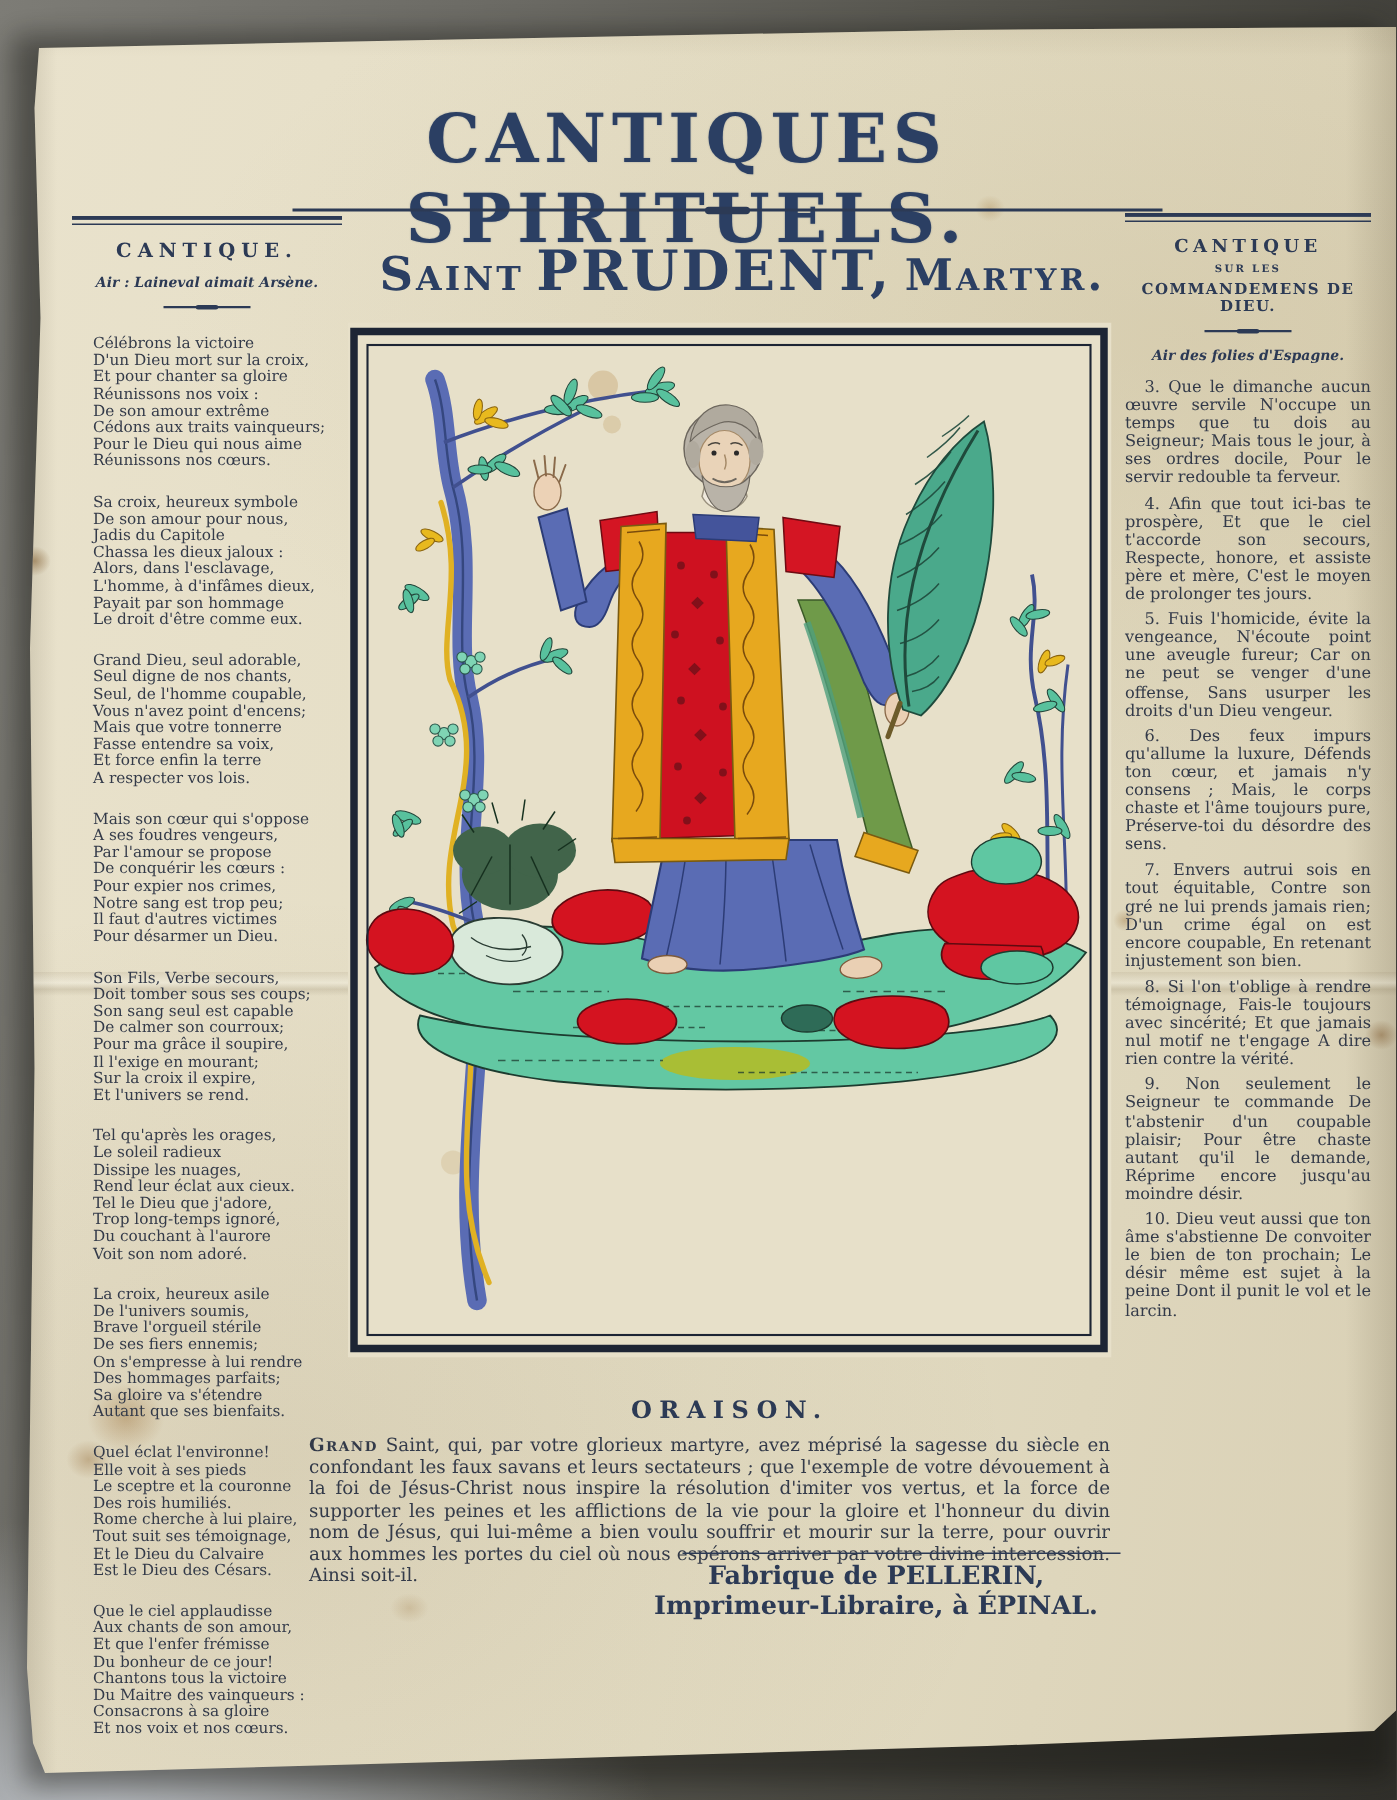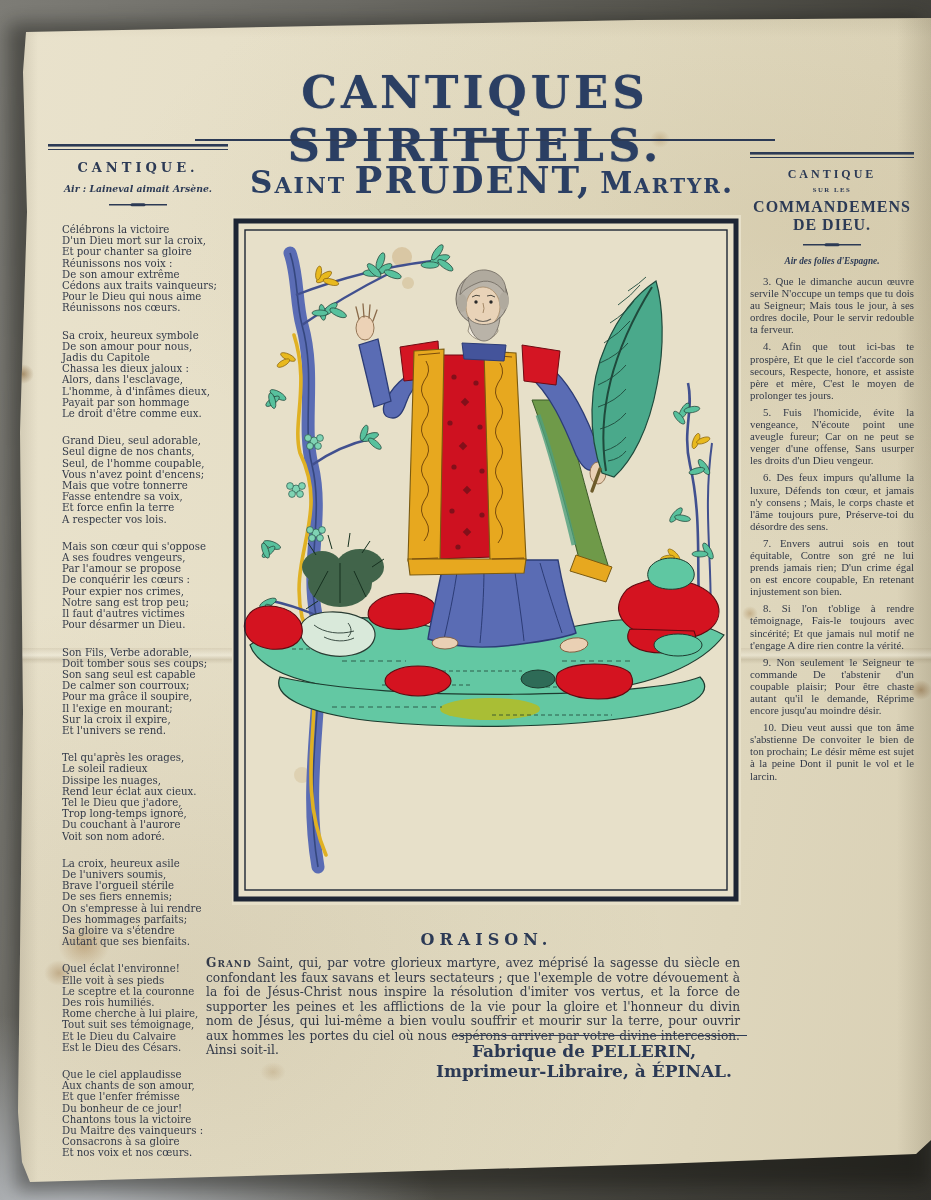--- a/index.html
+++ b/index.html
@@ -18,50 +18,50 @@
     clip-path:polygon(8px 20px,300px 14px,620px 8px,913px 6px,913px 1128px,898px 1142px,640px 1152px,300px 1162px,12px 1170px,4px 1150px,0px 1100px,5px 700px,2px 420px,9px 200px,5px 60px);
     color:#3a4150;}
   .paper::before{content:"";position:absolute;inset:0;pointer-events:none;
     background:linear-gradient(to right,rgba(90,80,60,.16),transparent 20px),
                linear-gradient(to left,rgba(88,78,52,.20),transparent 34px),
                linear-gradient(to bottom,rgba(120,105,75,.12),transparent 26px);}
   .crease{position:absolute;left:0;top:636px;width:100%;height:16px;pointer-events:none;
     background:linear-gradient(to bottom,rgba(120,100,70,.10),rgba(255,255,248,.28) 45%,rgba(108,92,62,.15) 72%,transparent);}
   .stain{position:absolute;border-radius:50%;pointer-events:none;}
 
-  .masthead{position:absolute;left:107px;top:54px;width:700px;text-align:center;
+  .masthead{position:absolute;left:90px;top:54px;width:700px;text-align:center;
     font-size:45px;font-weight:bold;letter-spacing:4px;color:#2b3f63;margin:0;
     text-shadow:0 0 1px rgba(43,63,99,.5);}
   .masthead-rule{position:absolute;left:177px;top:124px;width:580px;height:8px;
     background:linear-gradient(#2c3a55,#2c3a55) center/100% 2px no-repeat;}
   .masthead-rule::after{content:"";position:absolute;left:50%;top:50%;transform:translate(-50%,-50%);
     width:30px;height:4.5px;background:#2c3a55;border-radius:3px;}
 
   .col{position:absolute;text-align:center;color:#333a49;}
   .col-left{left:30px;top:132px;width:180px;}
-  .col-right{left:732px;top:140px;width:164px;font-family:Liberation Serif, serif;}
+  .col-right{left:732px;top:130px;width:164px;}
   .dblrule{height:7px;background:
     linear-gradient(#2c3a55,#2c3a55) 0 0/100% 2.6px no-repeat,
     linear-gradient(#2c3a55,#2c3a55) 0 5px/100% 1px no-repeat;}
   .colhead{font-size:13px;font-weight:bold;letter-spacing:4px;color:#2c3a55;margin:9px 0 0;}
   .colhead2{font-size:12px;font-weight:bold;letter-spacing:3px;color:#2c3a55;margin:8px 0 0;}
   .colsub{font-size:6.8px;font-weight:bold;letter-spacing:1.5px;color:#2c3a55;margin:4px 0 0;}
-  .colhead3{font-size:16px;font-weight:bold;letter-spacing:1px;color:#2c3a55;margin:5px 0 0;}
+  .colhead3{font-size:10px;font-weight:bold;letter-spacing:1px;color:#2c3a55;margin:5px 0 0;}
   .air{font-size:9.3px;font-style:italic;font-weight:bold;color:#2c3a55;margin:8px 0 0;}
   .minirule{width:58px;height:7px;margin:7px auto 0;position:relative;
     background:linear-gradient(#2c3a55,#2c3a55) center/100% 1.5px no-repeat;}
   .minirule::after{content:"";position:absolute;left:50%;top:50%;transform:translate(-50%,-50%);
     width:15px;height:3.5px;background:#2c3a55;border-radius:2px;}
   .stanzas{margin-top:9px;text-align:left;padding-left:14px;}
   .stanza{margin:16px 0 9px;font-size:10.2px;line-height:11.2px;}
   .stanza span{display:block;white-space:nowrap;}
   .cmds{margin-top:9px;text-align:left;}
   .cmd{margin:0 0 5px;font-size:10.8px;line-height:12.1px;text-align:justify;text-indent:13px;}
 
-  .subtitle{position:absolute;left:232px;top:146px;width:509px;text-align:left;color:#2b3f63;margin:0;white-space:nowrap;}
+  .subtitle{position:absolute;left:210px;top:146px;width:509px;text-align:right;color:#2b3f63;margin:0;white-space:nowrap;}
   .subtitle .st-saint{font-variant:small-caps;font-weight:bold;font-size:31px;letter-spacing:2px;}
   .subtitle .st-name{font-weight:bold;font-size:37px;letter-spacing:2px;}
   .subtitle .st-martyr{font-variant:small-caps;font-weight:bold;font-size:29px;letter-spacing:2px;}
 
   .engraving{position:absolute;left:214px;top:203px;width:509px;height:690px;margin:0;}
   .engraving svg{display:block;width:100%;height:100%;}
 
   .oraison-title{position:absolute;left:214px;top:918px;width:509px;text-align:center;
     font-size:16px;font-weight:bold;letter-spacing:5px;color:#2c3a55;margin:0;}
   .oraison{position:absolute;left:188px;top:944px;width:534px;margin:0;
@@ -133,21 +133,21 @@
             <span>Mais son cœur qui s'oppose</span>
             <span>A ses foudres vengeurs,</span>
             <span>Par l'amour se propose</span>
             <span>De conquérir les cœurs :</span>
             <span>Pour expier nos crimes,</span>
             <span>Notre sang est trop peu;</span>
             <span>Il faut d'autres victimes</span>
             <span>Pour désarmer un Dieu.</span>
           </p>
           <p class="stanza">
-            <span>Son Fils, Verbe adorable,</span>
+            <span>Son Fils, Verbe secours,</span>
             <span>Doit tomber sous ses coups;</span>
             <span>Son sang seul est capable</span>
             <span>De calmer son courroux;</span>
             <span>Pour ma grâce il soupire,</span>
             <span>Il l'exige en mourant;</span>
             <span>Sur la croix il expire,</span>
             <span>Et l'univers se rend.</span>
           </p>
           <p class="stanza">
             <span>Tel qu'après les orages,</span>

